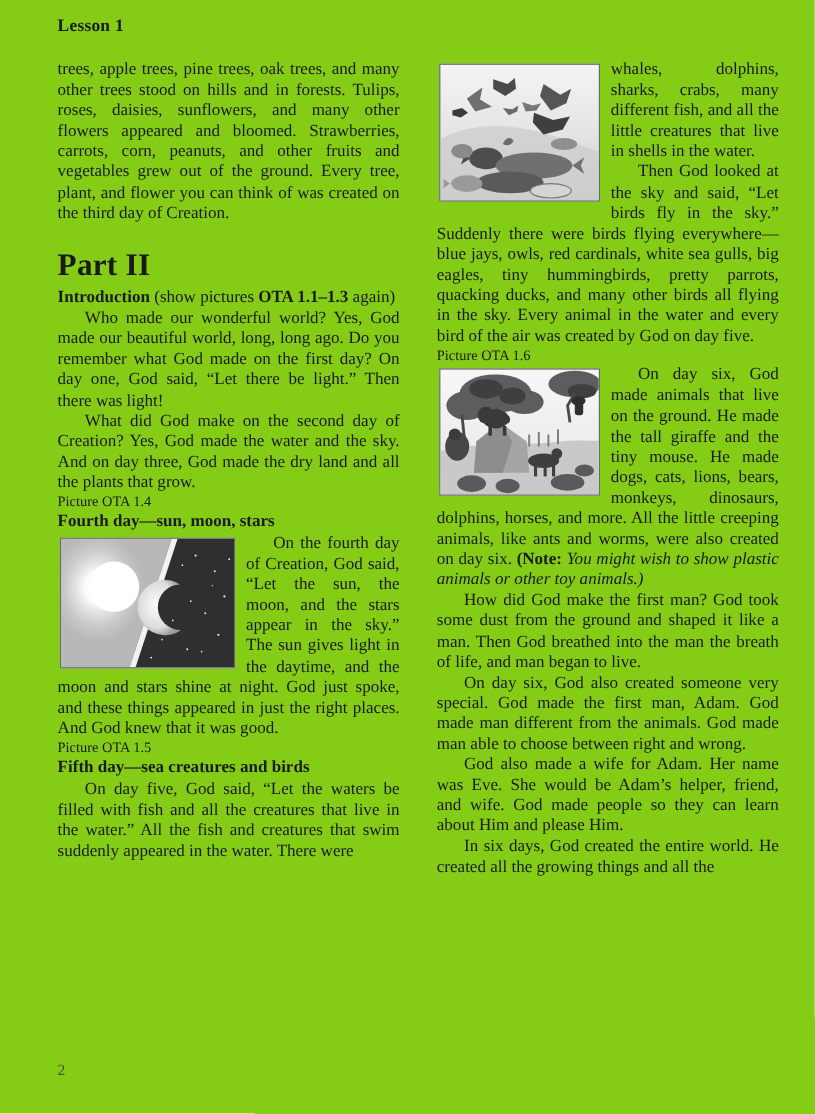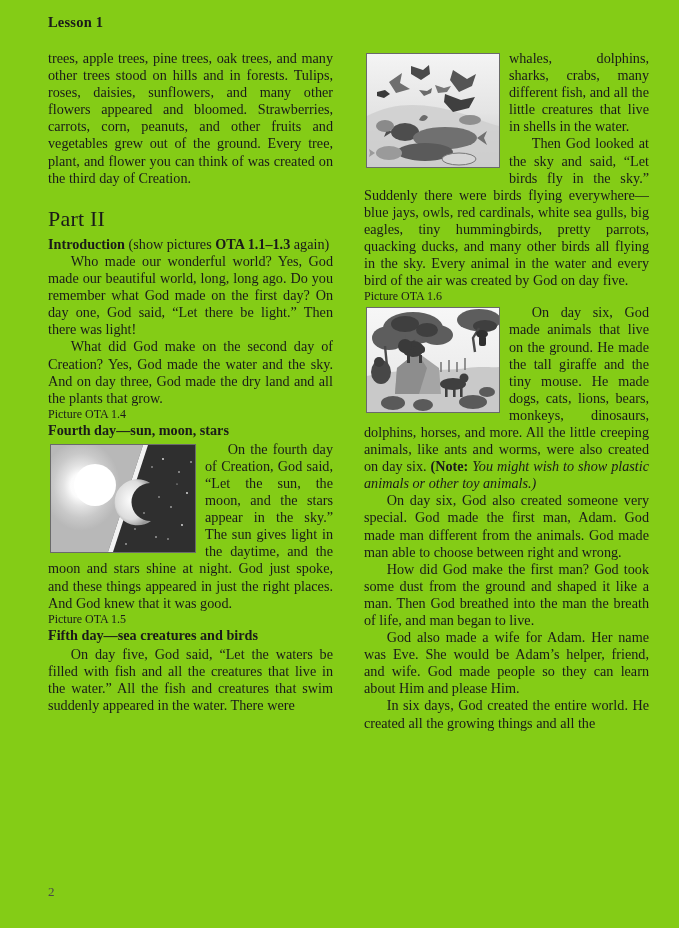--- a/index.html
+++ b/index.html
@@ -46,22 +46,22 @@
   .col-right { left: 364px; }
 
   p {
     margin: 0;
   }
   p.indent { text-indent: 1.6em; }
   p.flush  { text-indent: 0; }
 
   
   h2.part {
-    font-size: 22px;
-    font-weight: normal;
+    font-size: 26px;
+    font-weight: bold;
     margin: 20px 0 6px 0;
     letter-spacing: .2px;
     line-height: 1.05;
   }
   .subhead {
     font-weight: bold;
     font-size: 14.2px;
     line-height: 17.1px;
   }
   .subhead .ital {
@@ -309,23 +309,23 @@
           <path d="M98 50 L98 62"></path>
             <path d="M74 54 L74 64"></path>
         </g>
       </svg>
     </div>
 
     <p class="indent"><span>On day six, God made animals that live on the ground.  He made the tall giraffe and the tiny mouse.  He made dogs, cats, lions, bears, monkeys, dinosaurs, dolphins, horses, and more.  All the little creeping animals, like ants and worms, were also created on day six.  </span><span class="note"><b>(Note:</b><span> You might wish to show plastic animals or other toy animals.)</span></span></p>
 
     <div style="clear:both"></div>
 
+    <p class="indent">How did God make the first man?  God took some dust from the ground and shaped it like a man.  Then God breathed into the man the breath of life, and man began to live.</p>
+
     <p class="indent">On day six, God also created someone very special.  God made the first man, Adam.  God made man different from the animals.  God made man able to choose between right and wrong.</p>
-
-    <p class="indent">How did God make the first man?  God took some dust from the ground and shaped it like a man.  Then God breathed into the man the breath of life, and man began to live.</p>
 
     <p class="indent">God also made a wife for Adam.  Her name was Eve.  She would be Adam’s helper, friend, and wife.  God made people so they can learn about Him and please Him.</p>
 
     <p class="indent">In six days, God created the entire world.  He created all the growing things and all the</p>
   </div>
 
   <div class="page-number">2</div>
 
 </div>
 

